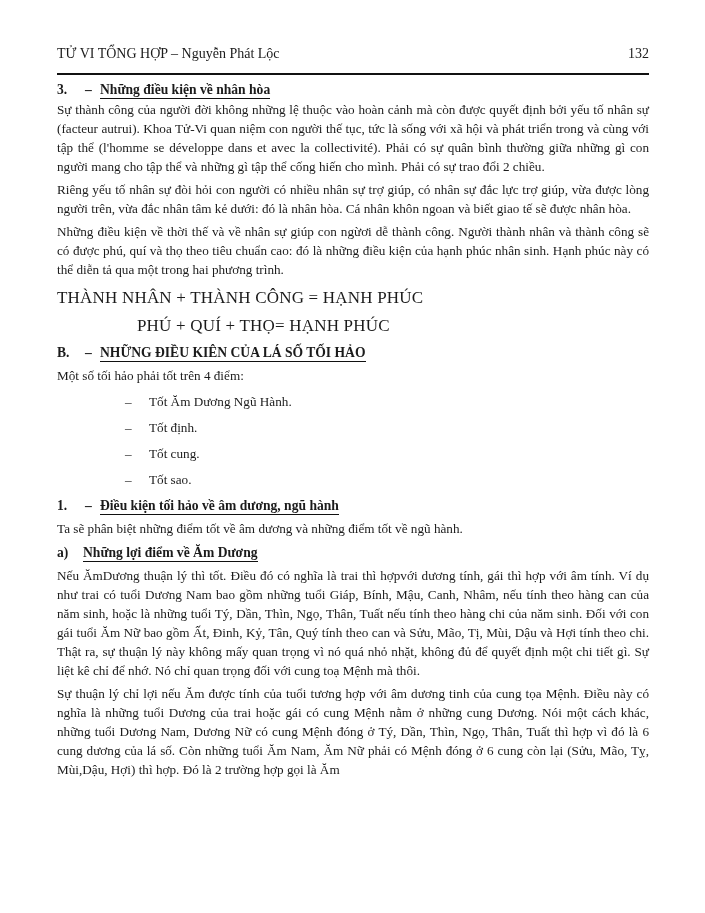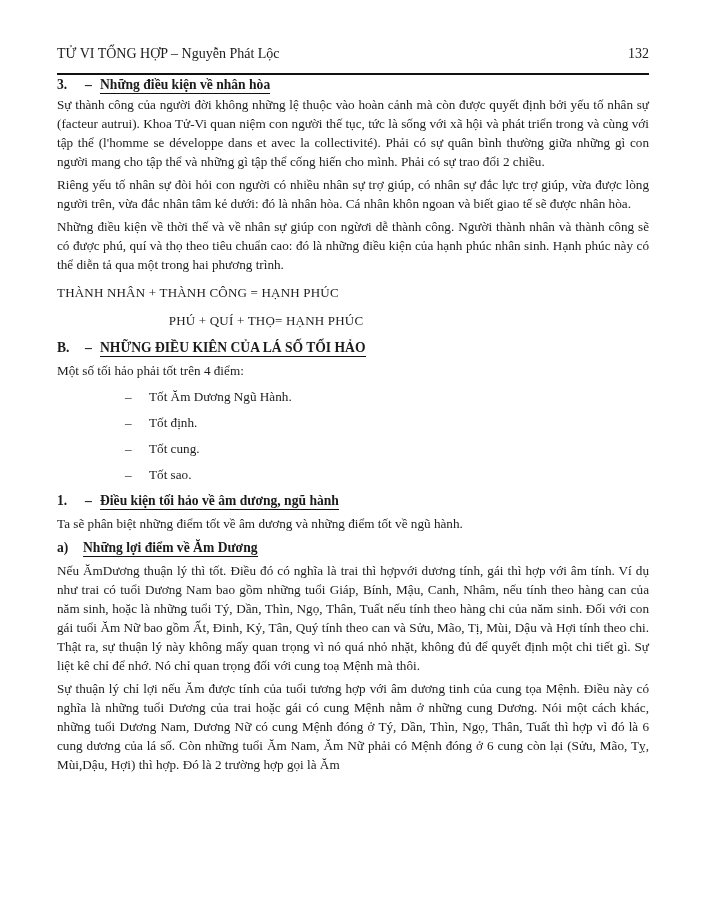--- a/index.html
+++ b/index.html
@@ -23,32 +23,32 @@
     justify-content: space-between;
     align-items: baseline;
     font-size: 14px;
   }
   .rule {
     border: none;
     border-top: 2.2px solid #111;
     margin-top: 10px;
   }
 
-  .h-row { font-weight: bold; font-size: 13.6px; }
+  .h-row { margin-top: 5px; font-weight: bold; font-size: 13.6px; }
   .h-row .h-num { display: inline-block; min-width: 28px; }
   .h-row .h-dash { display: inline-block; min-width: 15px; }
   .h-title {
     border-bottom: 1.7px solid #111;
     padding-bottom: 1px;
   }
 
   p.body { margin-top: 4px; text-align: justify; }
   p.first { margin-top: 1px; }
 
-  .eq { margin-top: 9px; font-size: 13px; letter-spacing: 0.2px; }
+  .eq { margin-top: 9px; font-size: 17px; letter-spacing: 0.2px; }
   .eq-left { display: inline-block; width: 218px; text-align: right; }
 
   .hB { margin-top: 8px; }
   .intro { margin-top: 8px; }
 
   .list { margin-top: 7px; list-style: none; }
   .list li { margin-bottom: 7px; }
   .li-dash { display: inline-block; margin-left: 68px; width: 24px; }
 
   .h1row { margin-top: 2px; }

